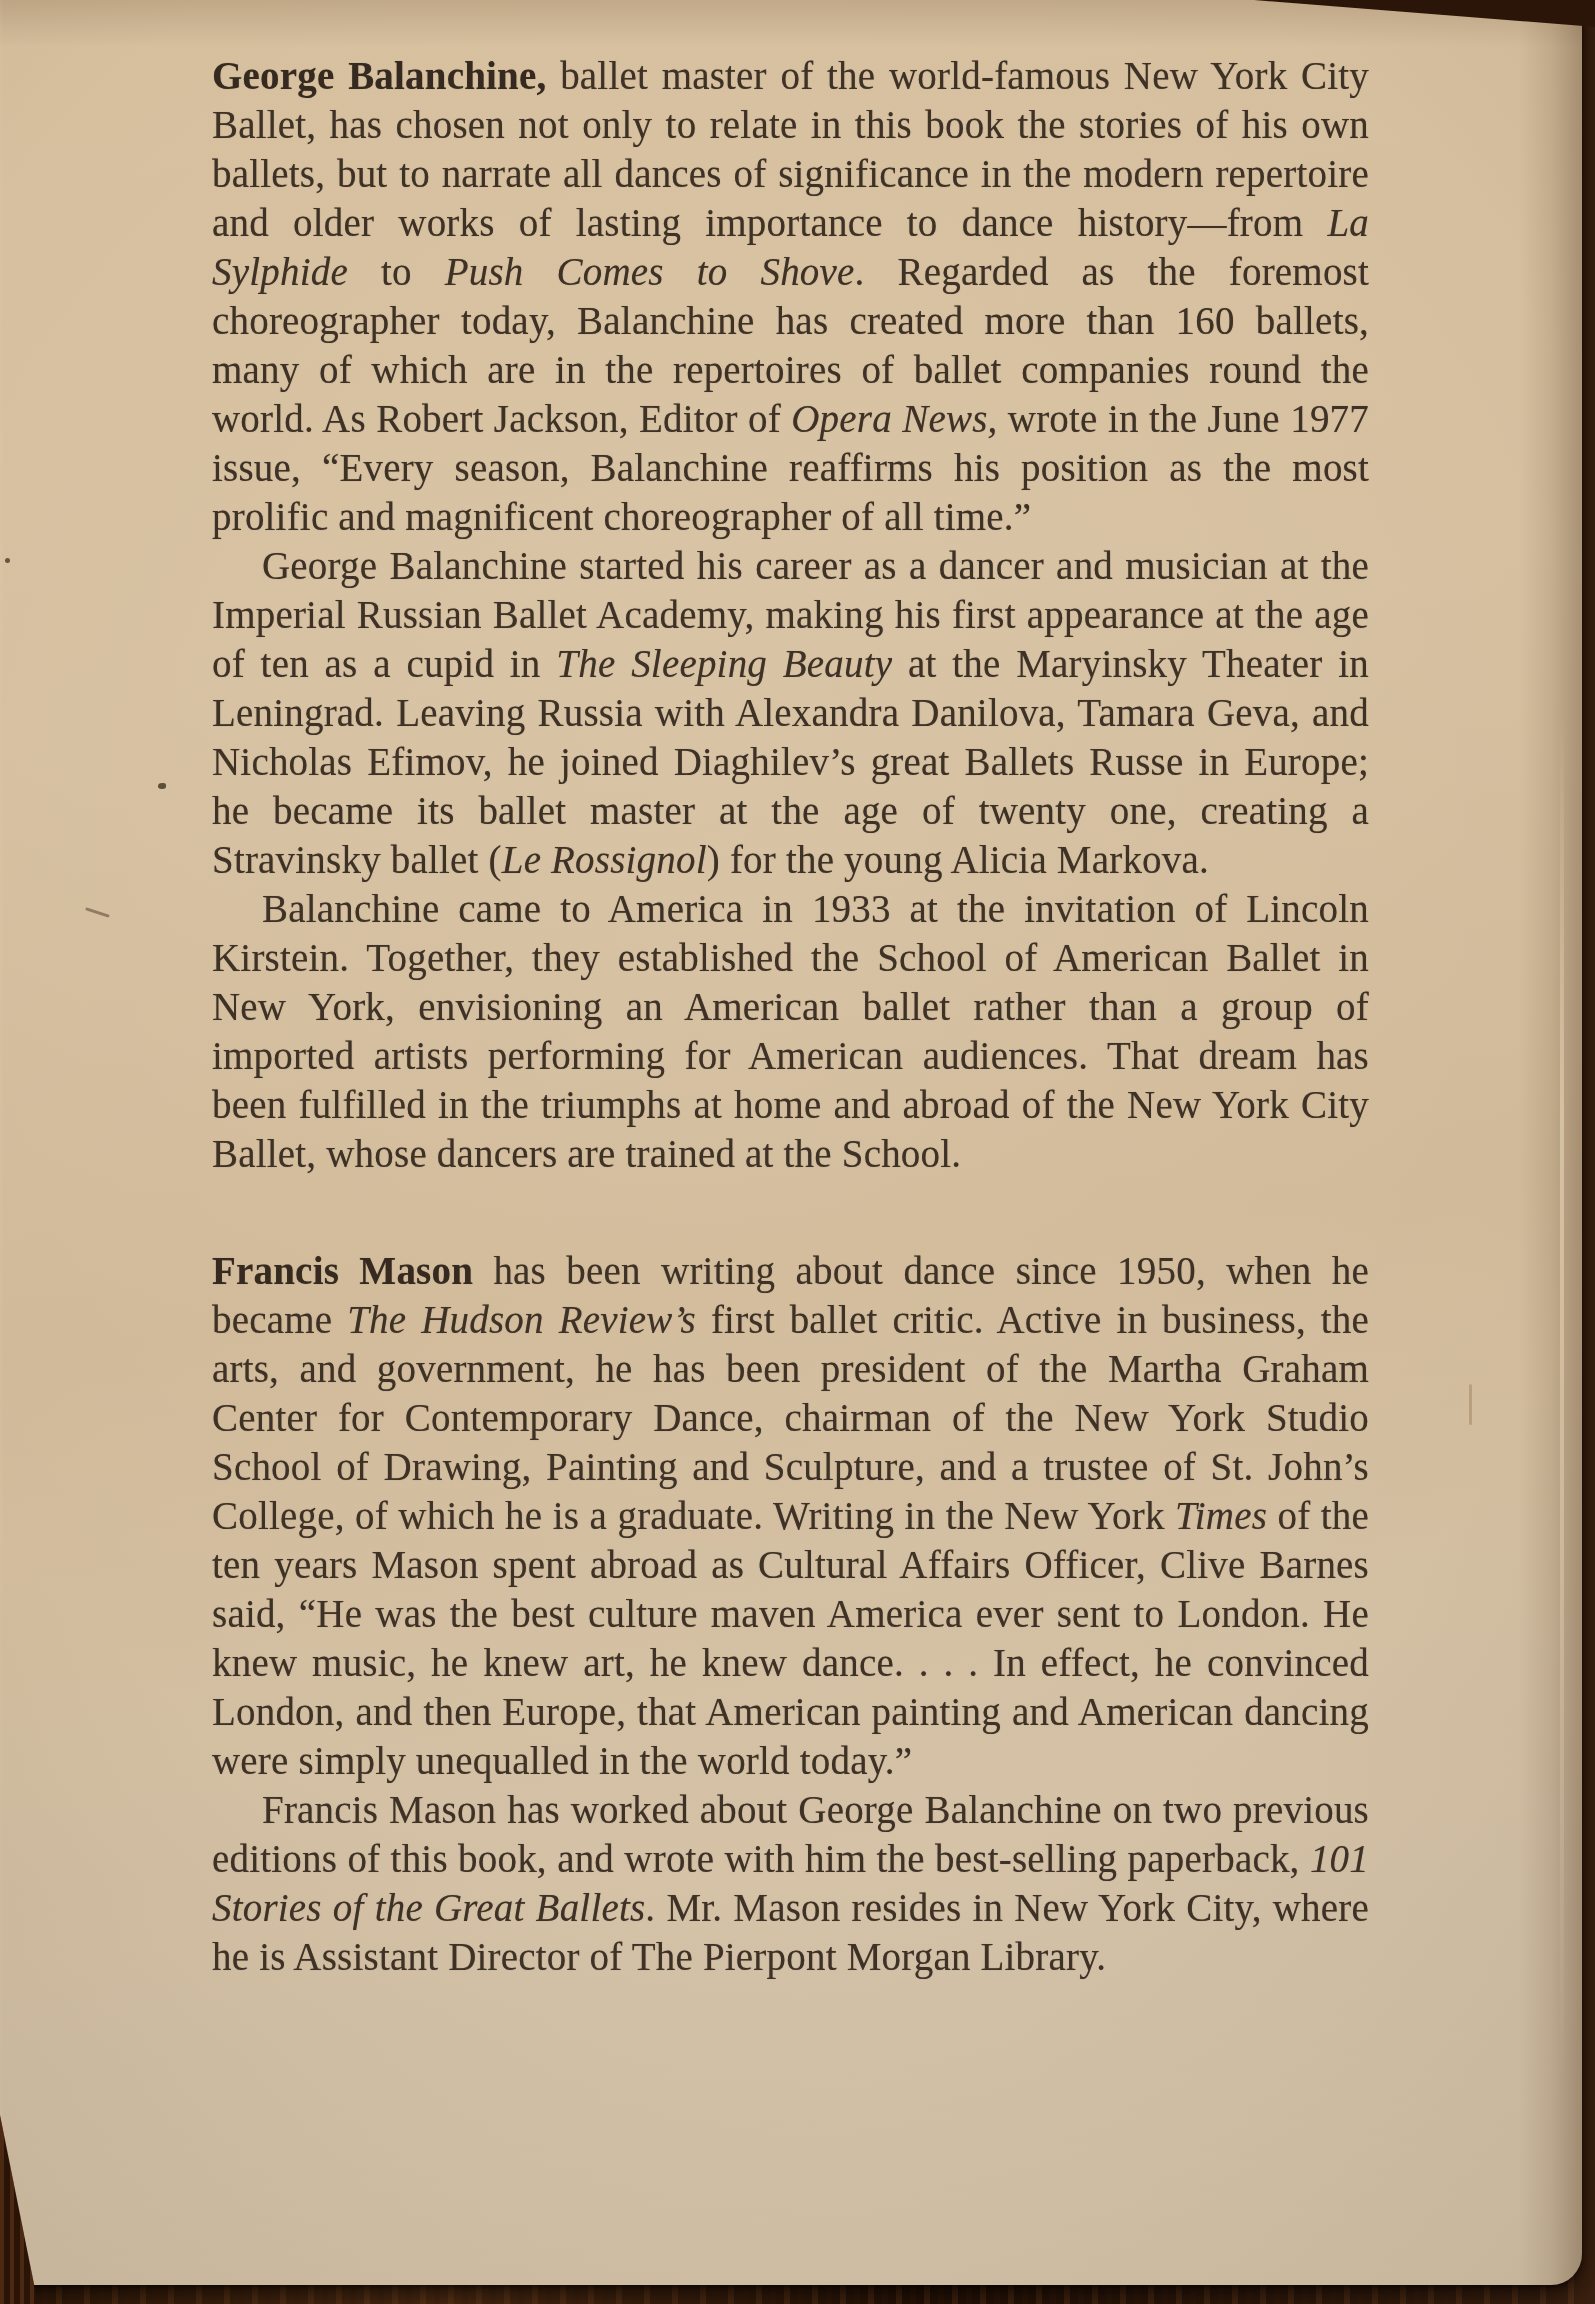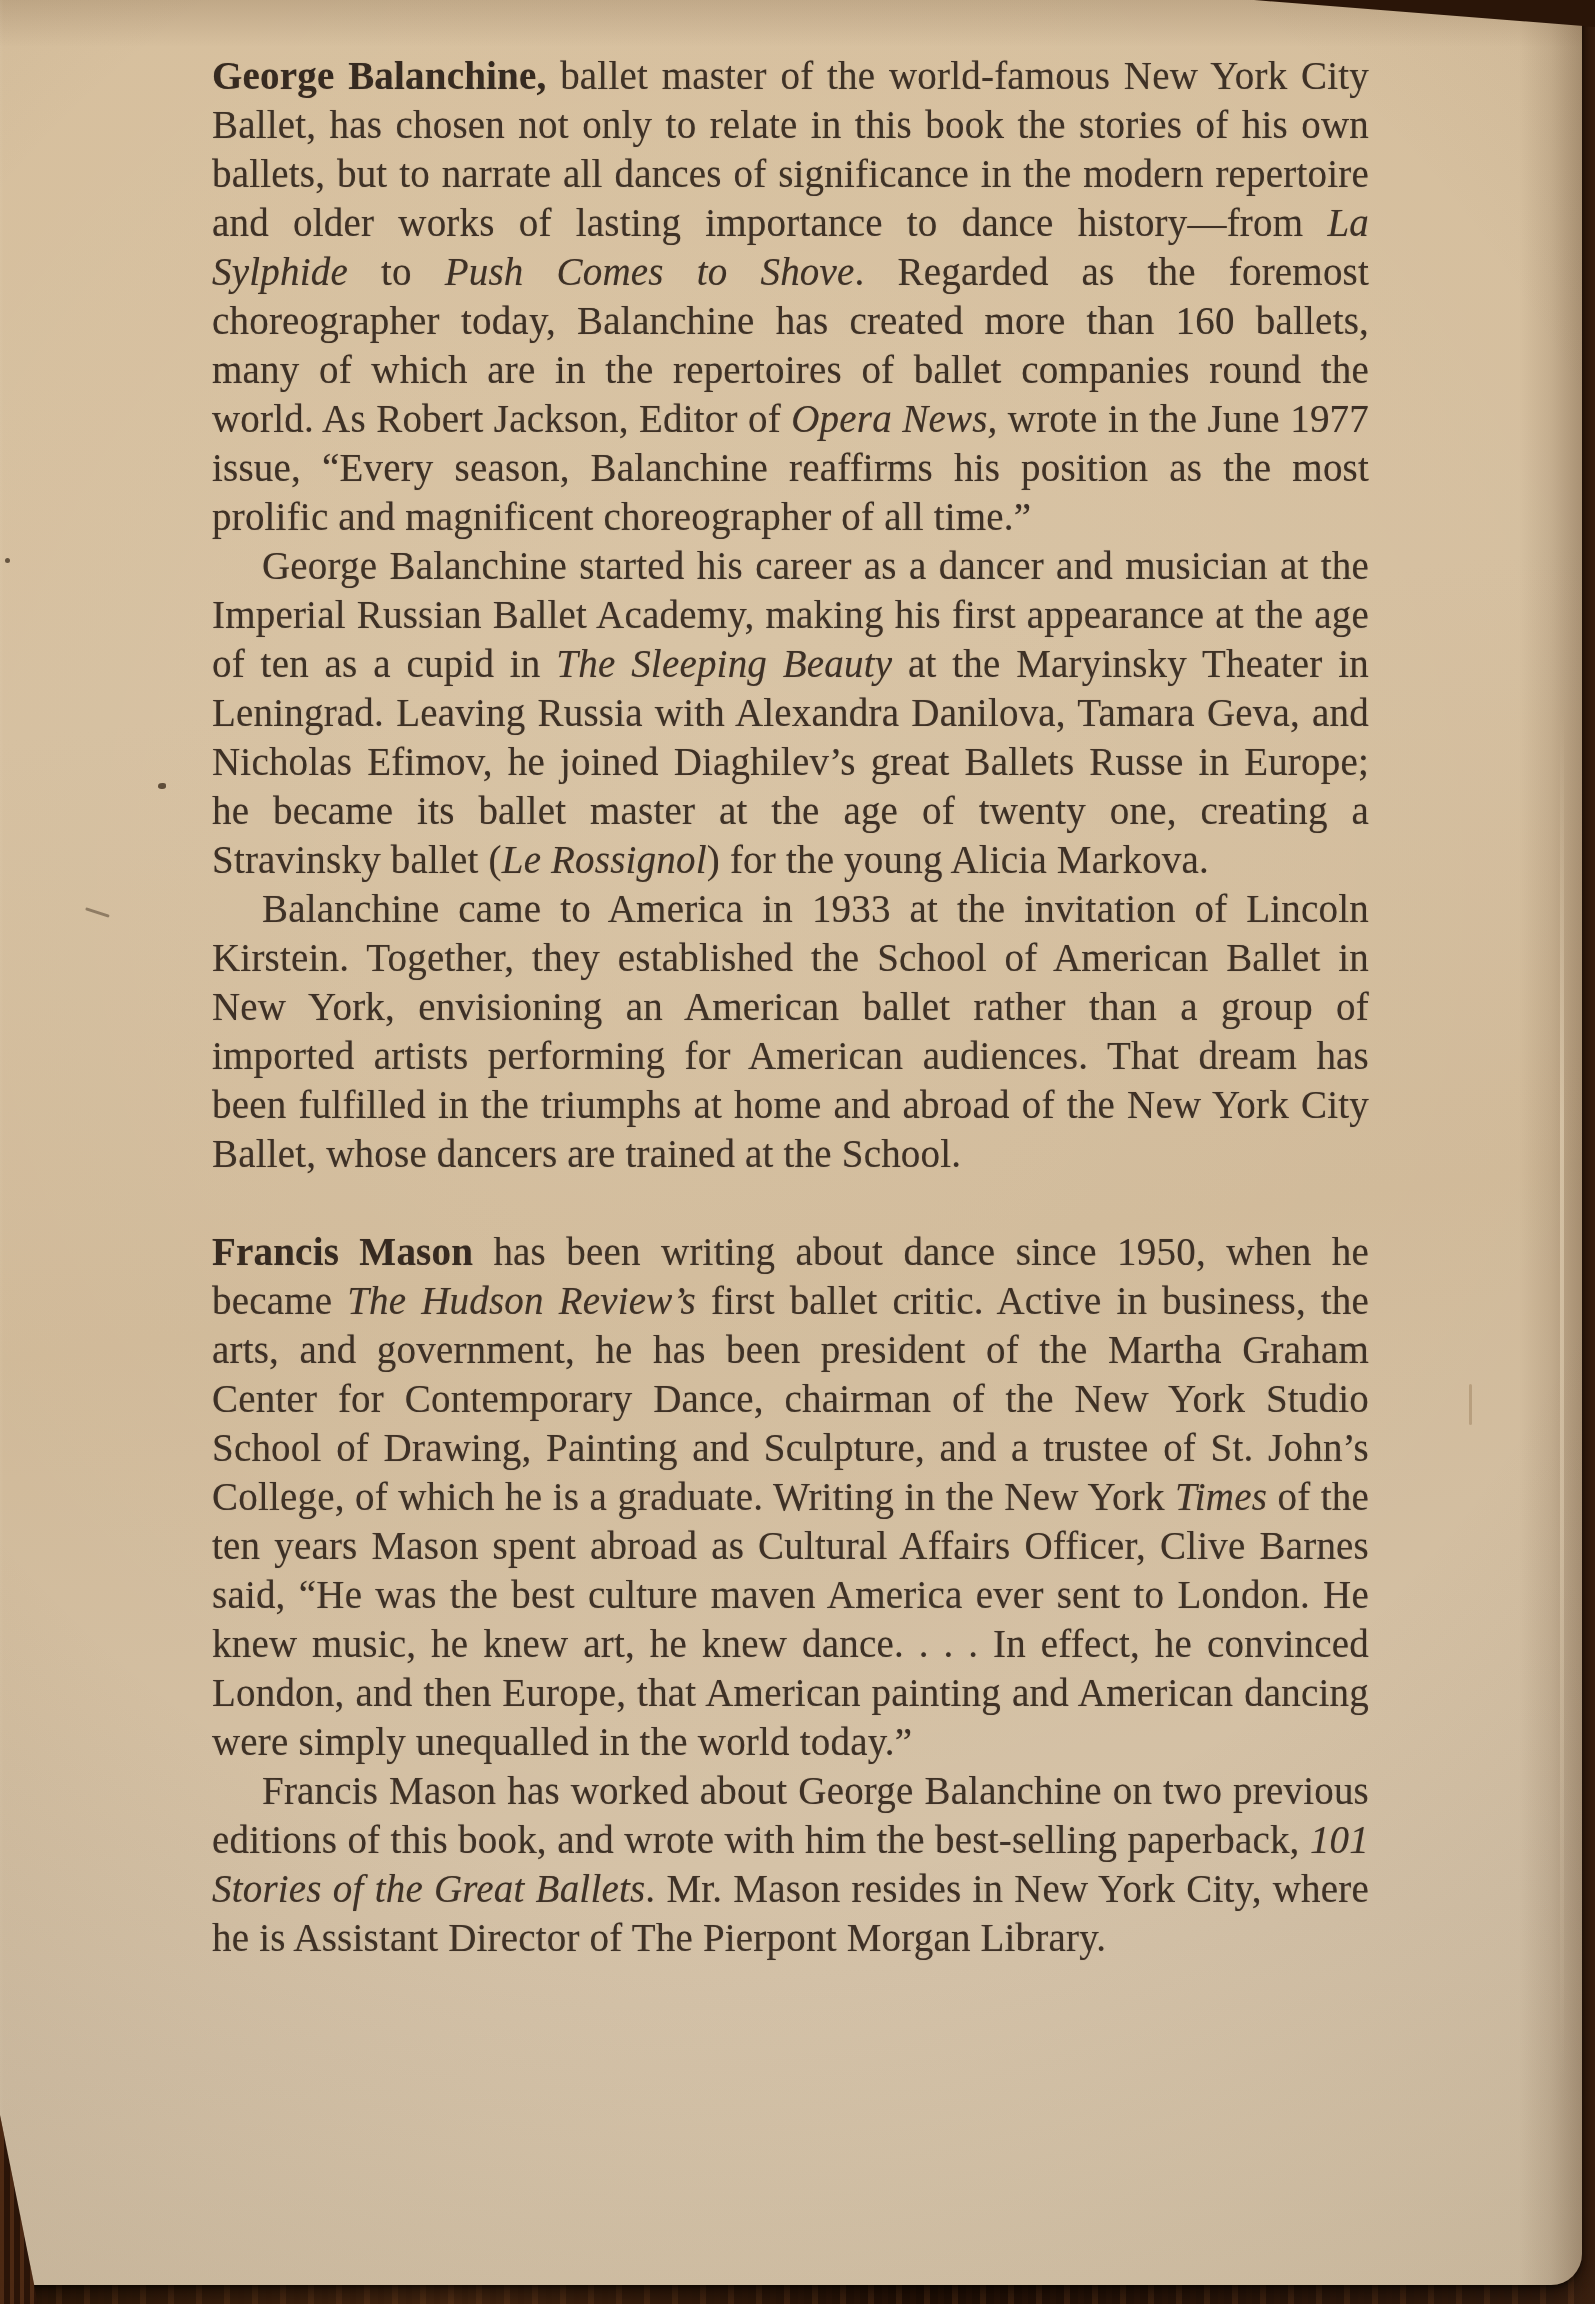--- a/index.html
+++ b/index.html
@@ -70,21 +70,21 @@
     z-index: 3;
     color: var(--ink, #3e3126);
     font-size: 39px;
     line-height: 49px;
     text-align: justify;
     letter-spacing: 0.2px;
     text-shadow: 0 0 0.9px rgba(62,49,38,0.45);
   }
   .para { margin: 0; font-family: Liberation Serif, serif; }
   .para.indent { text-indent: 50px; }
-  .para.gap { margin-top: 49px; }
+  .para.gap { margin-top: 68px; }
   .seg-bold { font-weight: bold; color: #362a20; }
   .seg-italic { font-style: italic; }
 </style>
 </head>
 <body>
 
 <div class="page">
   <div class="page-crease"></div>
 
   <div class="text-block">

